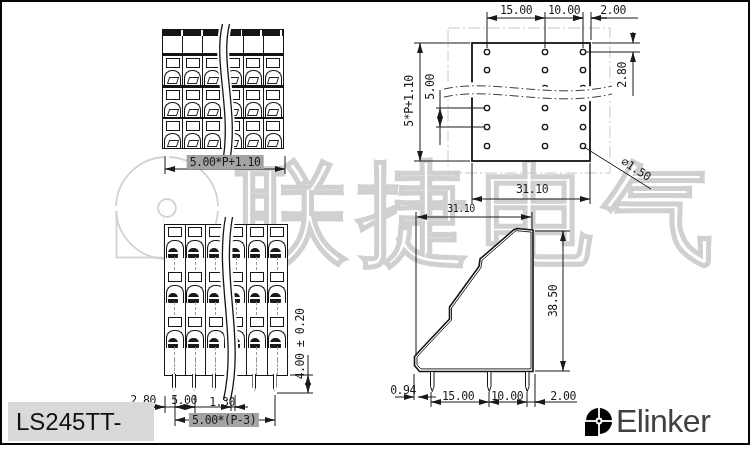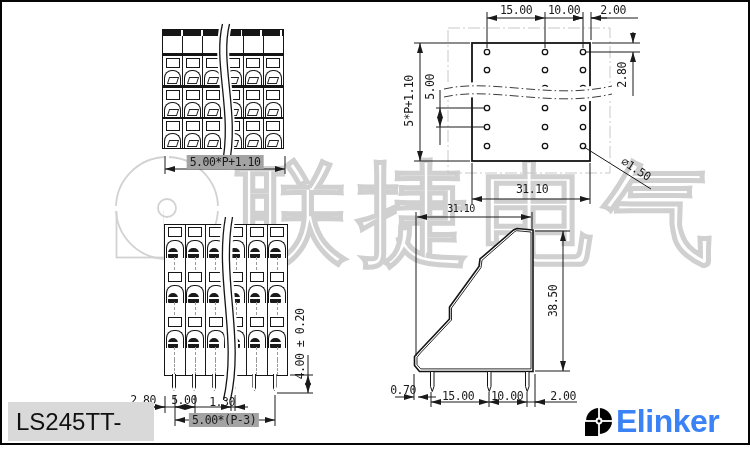--- a/index.html
+++ b/index.html
@@ -40,21 +40,21 @@
        transform:translate(-50%,-50%);white-space:nowrap;letter-spacing:-0.5px;}
   .dim.v{transform:translate(-50%,-50%) rotate(-90deg);}
   .dim.diag{transform:translate(-50%,-50%) rotate(33deg);}
   .dim.onl{background:#a3a3a3;padding:0 3px;}
   .dim.sm{font-size:10px;}
   
   #product-box{position:absolute;left:8px;top:402px;width:146px;height:39px;background:#d9d9d9;z-index:5;}
   #product-box span{display:block;font:24px "Liberation Sans",sans-serif;color:#111;line-height:39px;padding-left:8px;}
   #brand{position:absolute;left:584px;top:403px;width:160px;height:40px;z-index:5;}
   #brand .btxt{position:absolute;left:32px;top:0;font-family:"Liberation Sans",sans-serif;
-       font-size:32px;font-weight:700;color:#3b82f6;letter-spacing:-0.5px;}
+       font-size:32px;font-weight:400;color:#404040;letter-spacing:-0.5px;}
 </style>
 </head>
 <body>
 
 <div id="canvas">
 
   <svg id="wm" width="750" height="450">
     <g fill="none" stroke="#d2d2d2" stroke-width="1.8">
       <circle cx="167" cy="208" r="51"></circle>
       <rect x="116.5" y="209.5" width="48" height="48"></rect>
@@ -652,21 +652,21 @@
   <div class="dim" style="left:564px;top:10px">10.00</div>
   <div class="dim" style="left:613px;top:10px">2.00</div>
   <div class="dim v" style="left:622px;top:75px">2.80</div>
   <div class="dim v" style="left:430px;top:87px">5.00</div>
   <div class="dim v" style="left:409px;top:101px">5*P+1.10</div>
   <div class="dim diag" style="left:636px;top:169px">⌀1.50</div>
   <div class="dim" style="left:532px;top:189px">31.10</div>
 
   <div class="dim sm" style="left:461px;top:208px">31.10</div>
   <div class="dim v" style="left:553px;top:301px">38.50</div>
-  <div class="dim" style="left:403px;top:390px">0.70</div>
+  <div class="dim" style="left:403px;top:390px">0.94</div>
   <div class="dim" style="left:458px;top:396px">15.00</div>
   <div class="dim" style="left:507px;top:396px">10.00</div>
   <div class="dim" style="left:563px;top:396px">2.00</div>
 
   <div class="dim onl" style="left:225px;top:162px">5.00*P+1.10</div>
 
   <div class="dim" style="left:143px;top:400px">2.80</div>
   <div class="dim" style="left:184px;top:400px">5.00</div>
   <div class="dim" style="left:222px;top:402px">1.30</div>
   <div class="dim onl" style="left:224px;top:420px">5.00*(P-3)</div>

